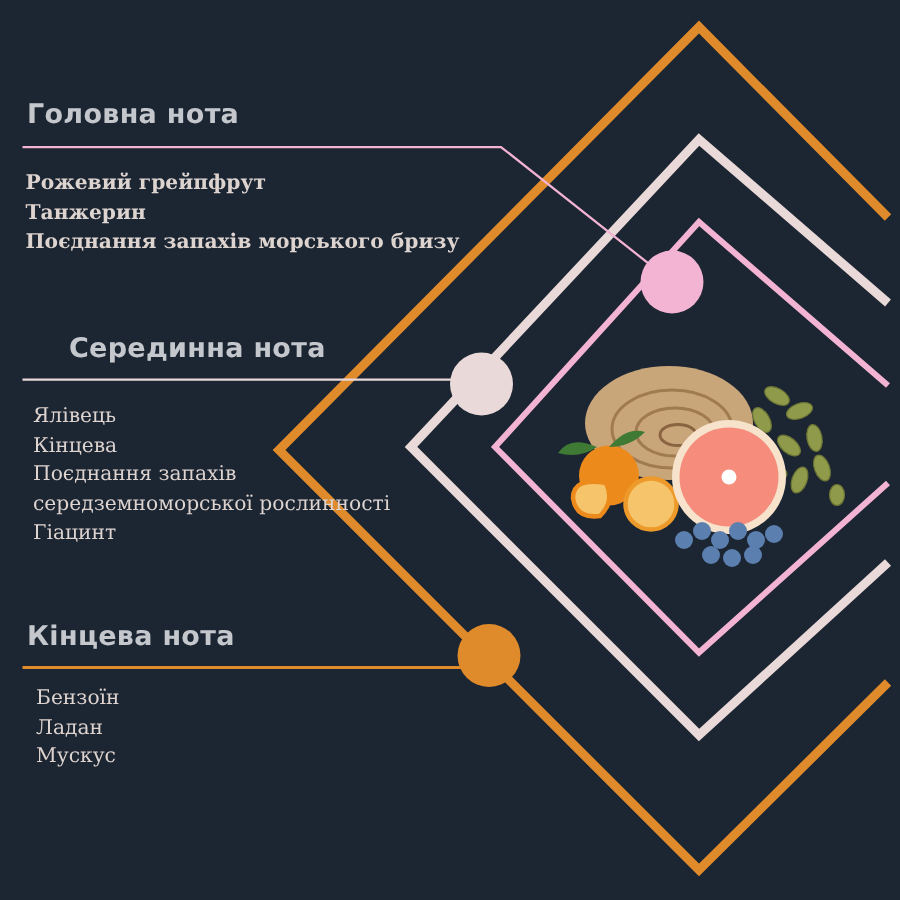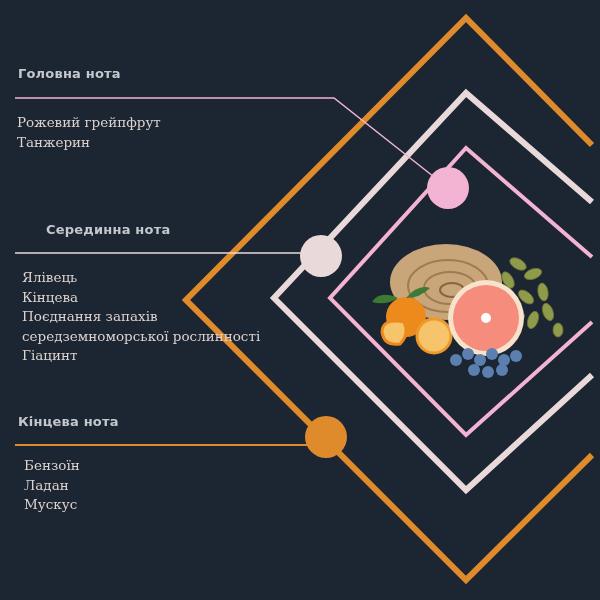--- a/index.html
+++ b/index.html
@@ -1,18 +1,18 @@
 <!DOCTYPE html>
 <html><head>
 <meta charset="utf-8">
 <style>
   html, body { margin: 0; padding: 0; }
   body { width: 600px; height: 600px; background: #1c2532; position: relative; overflow: hidden; }
   .art { position: absolute; left: 0; top: 0; width: 600px; height: 600px; }
-  .heading { position: absolute; left: 18px; font-family: "DejaVu Sans", sans-serif; font-size: 13px; font-weight: bold; color: #c4c8cd; letter-spacing: 0.2px; }
+  .heading { position: absolute; left: 18px; font-family: "DejaVu Sans", sans-serif; font-size: 18px; font-weight: bold; color: #c4c8cd; letter-spacing: 0.2px; }
   .notes { position: absolute; font-family: "DejaVu Serif", "Liberation Serif", serif; font-size: 13.5px; line-height: 19.5px; color: #ddd3cf; margin: 0; padding: 0; list-style: none; }
   .notes li { white-space: nowrap; }
   .fruit { position: absolute; left: 368px; top: 242px; width: 200px; height: 140px; }
 </style>
 </head>
 <body>
 
 <svg class="art" viewBox="0 0 600 600" xmlns="http://www.w3.org/2000/svg">
 
   <polyline points="592,145 466,18 186,300 466,580 592,455" fill="none" stroke="#df8a2b" stroke-width="6" stroke-linejoin="miter"></polyline>
@@ -72,23 +72,24 @@
     <circle cx="124" cy="112" r="6"></circle>
     <circle cx="136" cy="118" r="6"></circle>
     <circle cx="148" cy="114" r="6"></circle>
     <circle cx="106" cy="128" r="6"></circle>
     <circle cx="120" cy="130" r="6"></circle>
     <circle cx="134" cy="128" r="6"></circle>
   </g>
 </svg>
 
 <div class="heading" style="top:66px;">Головна нота</div>
-<ul class="notes" style="left:17px; top:113px;">
+<ul class="notes" style="left:17px; top:113px;font-weight:bold;">
   <li>Рожевий грейпфрут</li>
   <li>Танжерин</li>
+  <li>Поєднання запахів морського бризу</li>
 </ul>
 
 <div class="heading" style="top:222px;margin-left:28px;">Серединна нота</div>
 <ul class="notes" style="left:22px; top:268px;">
   <li>Ялівець</li>
   <li>Кінцева</li>
   <li>Поєднання запахів</li>
   <li>середземноморської рослинності</li>
   <li>Гіацинт</li>
 </ul>

